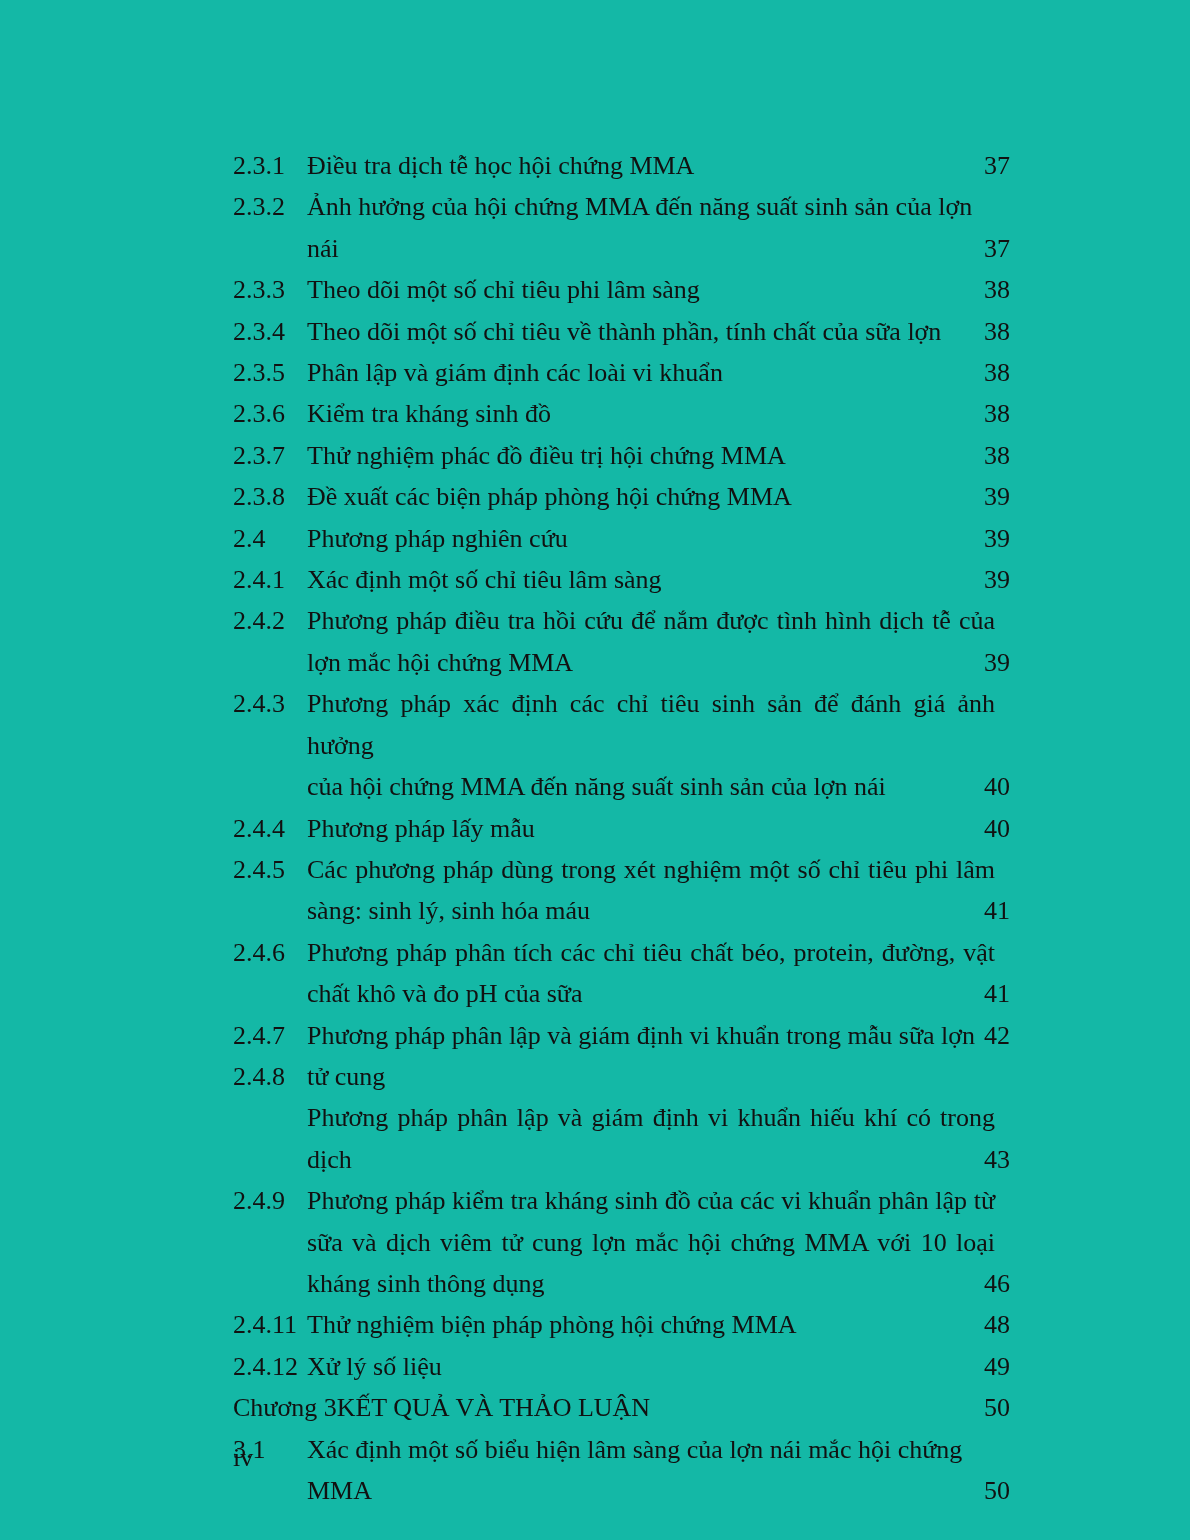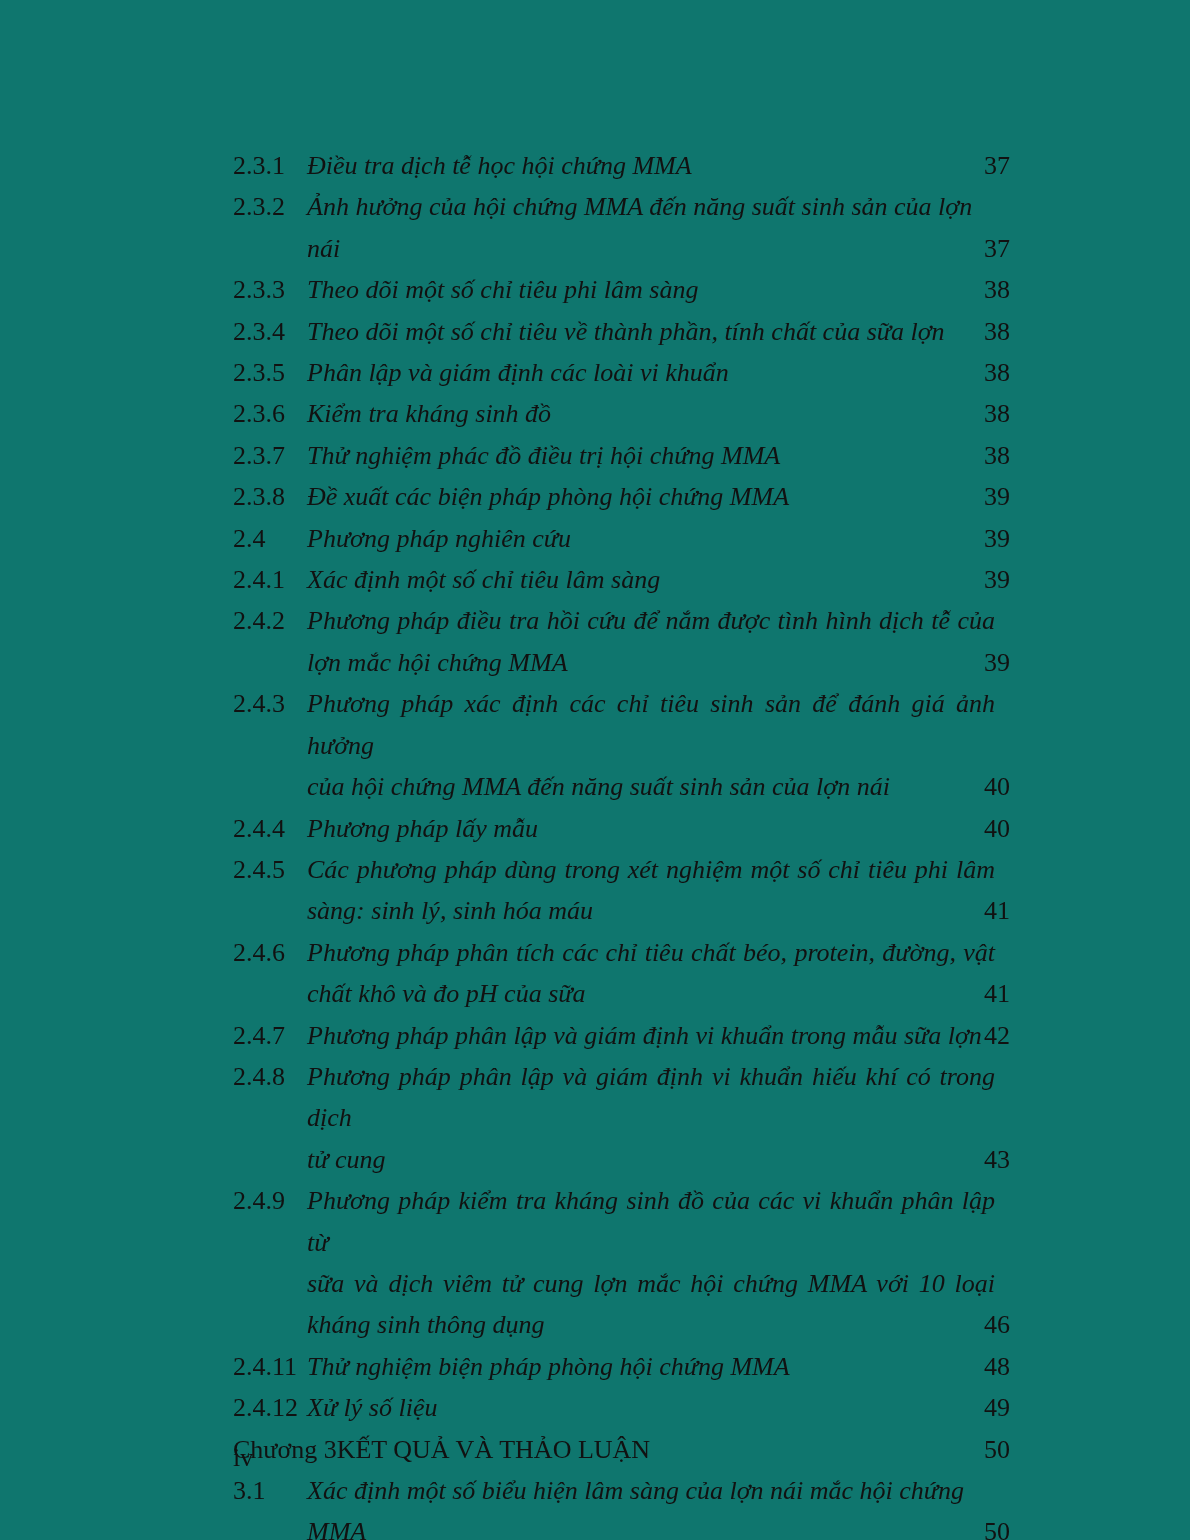--- a/index.html
+++ b/index.html
@@ -12,21 +12,21 @@
     height: 1540px;
     background: #ffffff;
     color: #111111;
     font-family: "Liberation Serif", "DejaVu Serif", serif;
     position: relative;
     overflow: hidden;
   }
   .page {
     position: absolute;
     inset: 0;
-    background: #0f766e;
+    background: #14b8a6;
   }
   .toc {
     position: absolute;
     left: 233px;
     top: 145px;
     width: 777px;
     font-size: 26px;
     line-height: 41.4px;
   }
   .row {
@@ -34,21 +34,20 @@
     display: flex;
     align-items: flex-start;
   }
   .num {
     flex: 0 0 74px;
     width: 74px;
   }
   .titles {
     flex: 0 0 688px;
     width: 688px;
-    font-style: italic;
   }
   .line {
     min-height: 41.4px;
   }
   .line.just {
     text-align: justify;
     -moz-text-align-last: justify;
     text-align-last: justify;
   }
   .pg {
@@ -189,22 +188,22 @@
       <div class="row">
         <span class="num">2.4.7</span>
         <div class="titles">
           <div class="line">Phương pháp phân lập và giám định vi khuẩn trong mẫu sữa lợn</div>
         </div>
         <span class="pg">42</span>
       </div>
       <div class="row">
         <span class="num">2.4.8</span>
         <div class="titles">
+          <div class="line">tử cung</div>
           <div class="line just">Phương pháp phân lập và giám định vi khuẩn hiếu khí có trong dịch</div>
-          <div class="line">tử cung</div>
         </div>
         <span class="pg">43</span>
       </div>
       <div class="row">
         <span class="num">2.4.9</span>
         <div class="titles">
           <div class="line just">Phương pháp kiểm tra kháng sinh đồ của các vi khuẩn phân lập từ</div>
           <div class="line just">sữa và dịch viêm tử cung lợn mắc hội chứng MMA với 10 loại</div>
           <div class="line">kháng sinh thông dụng</div>
         </div>

